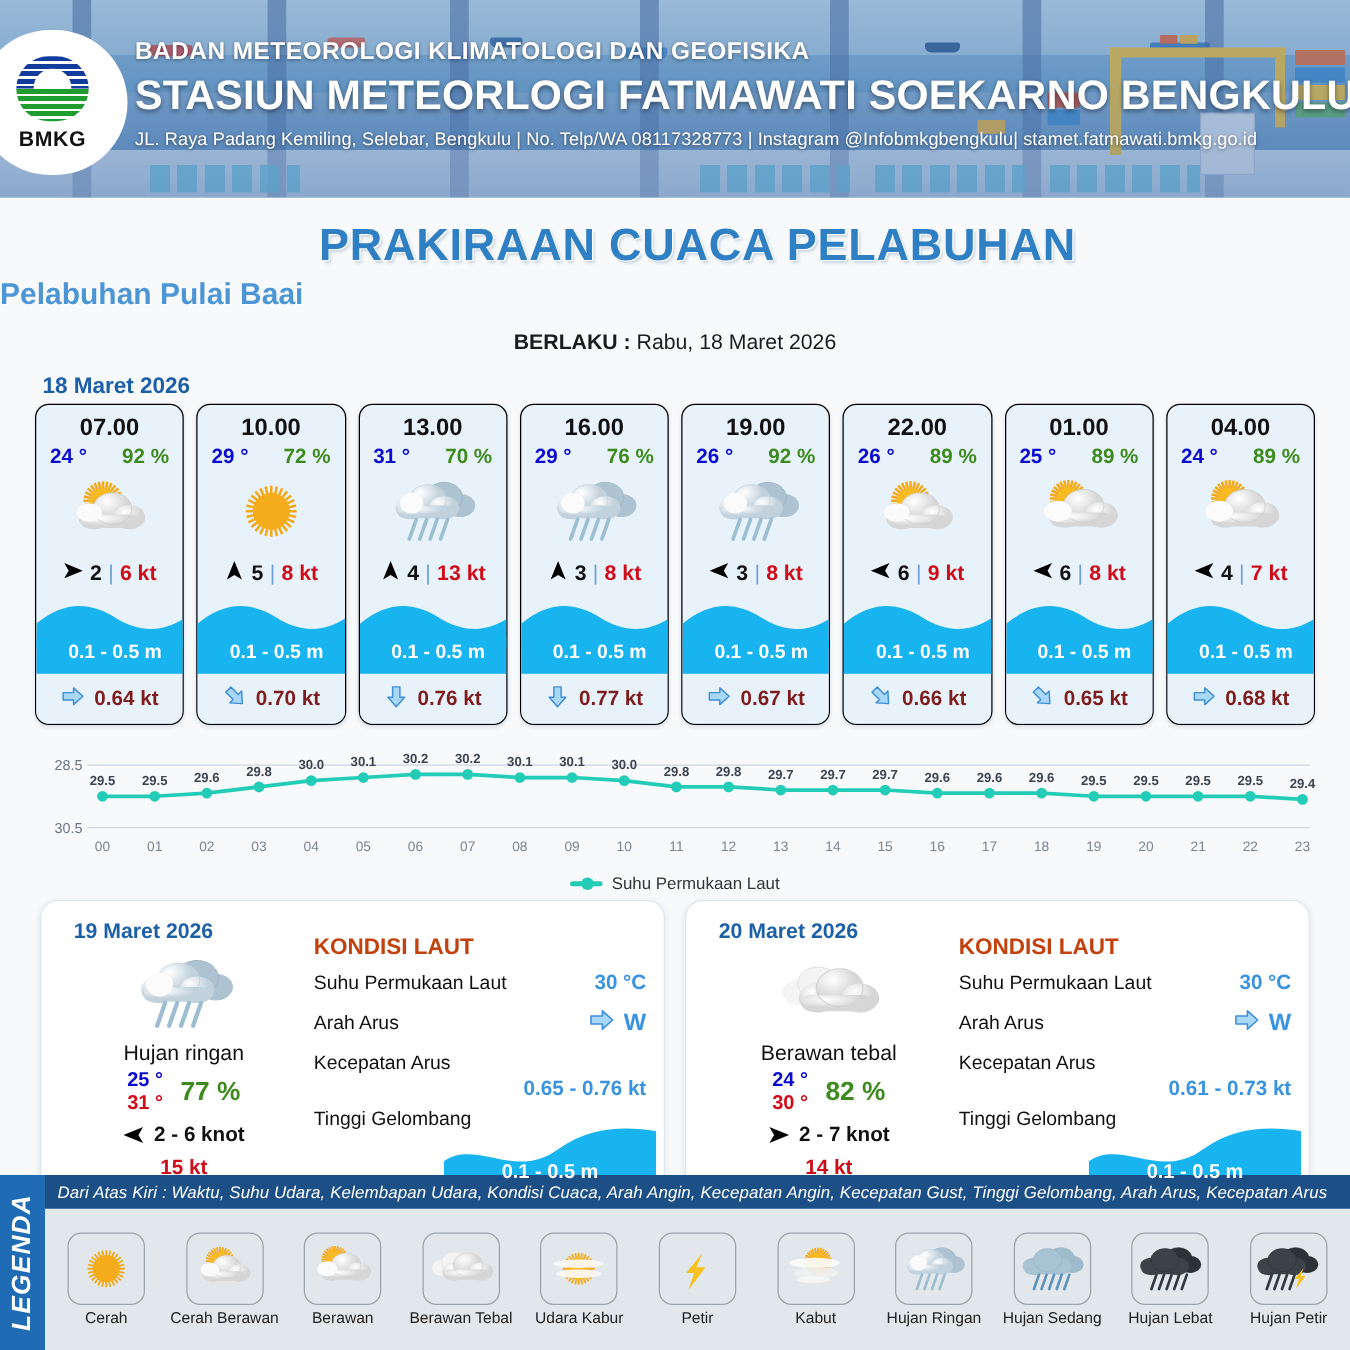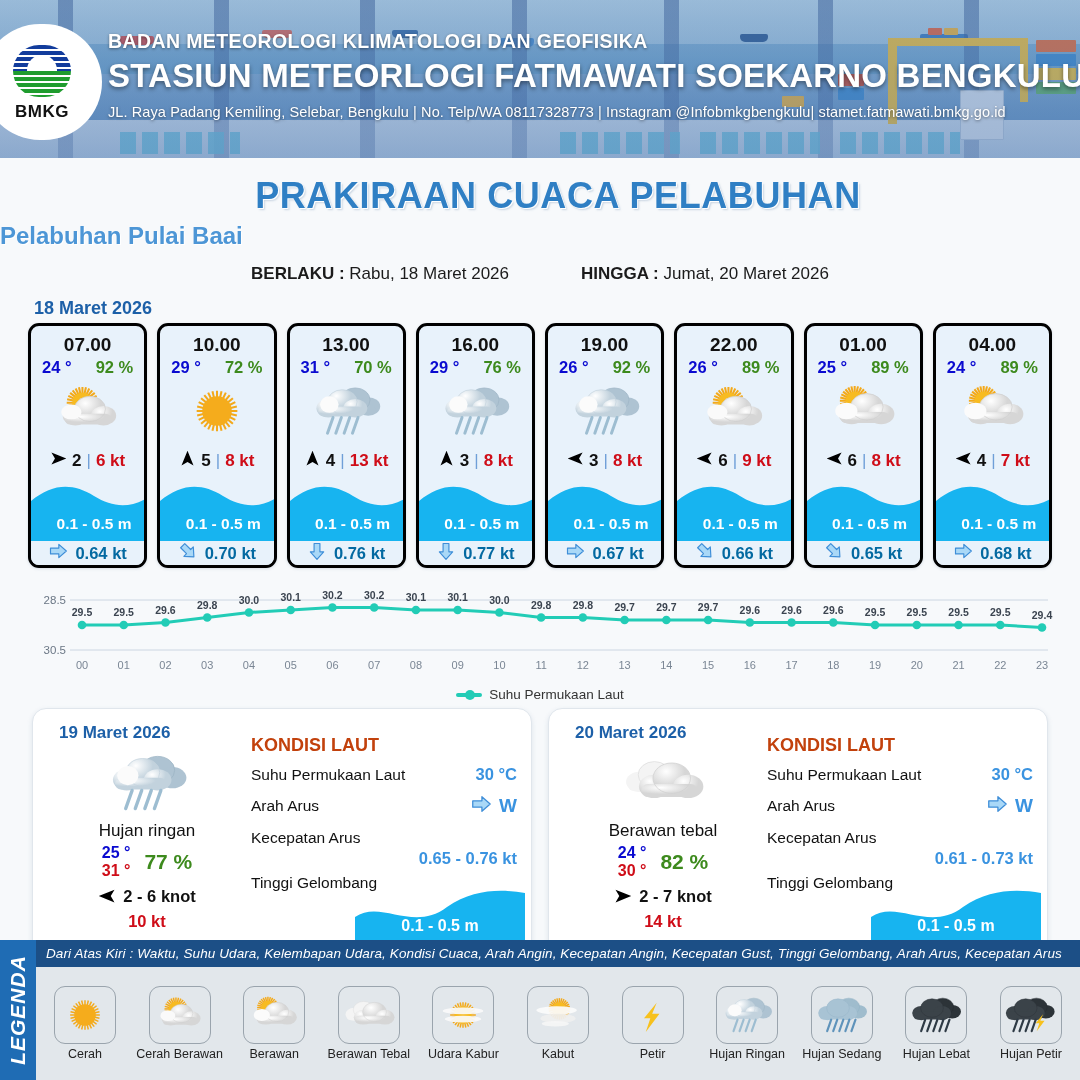--- a/index.html
+++ b/index.html
@@ -65,40 +65,40 @@
   .valid-row { display:flex; justify-content:center; gap:72px; margin-top:14px;
                font-size:17px; color:#1b1b1b; }
   .valid-row b { font-weight:bold; }
   .valid-row span { font-weight:normal; }
 
   
   .date-label { margin:14px 0 4px 34px; font-size:18px; font-weight:bold; color:#1d60a8; }
 
   
   .cards { display:flex; gap:10px; padding:0 28px; }
-  .card { width:126px; background:#e8f2fb; border:3px solid #000000;
+  .card { width:126px; background:#e8f2fb; border:1px solid #000000;
           border-radius:11px; overflow:hidden; position:relative;
           box-shadow:0 1px 3px rgba(100,130,160,.22); }
   .c-time { text-align:center; font-size:19px; font-weight:bold; color:#111; padding:8px 0 2px; }
   .c-th { display:flex; justify-content:space-between; padding:0 11px 2px; }
   .c-temp { font-size:16.5px; font-weight:bold; color:#0a0ad0; }
   .c-hum { font-size:16.5px; font-weight:bold; color:#3d8a1d; }
   .c-icon { height:64px; display:flex; align-items:center; justify-content:center; }
   .c-wind { display:flex; align-items:center; justify-content:center; gap:5px;
             height:36px; font-size:17px; font-weight:bold; }
   .c-wdeg { color:#111; }
   .c-bar { color:#6f9fd8; font-weight:normal; }
   .c-gust { color:#cf0d18; }
   .wave-wrap { position:relative; height:62px; }
   .wave-svg { position:absolute; left:0; top:0; width:126px; height:42px; }
   .wave-fill { position:absolute; left:0; top:34px; width:126px; height:28px; background:#17b4f0; }
   .c-wave-txt { position:absolute; left:0; top:36px; width:126px; text-align:center;
                 font-size:15.5px; font-weight:bold; color:#fff; z-index:3; }
   .c-cur { display:flex; align-items:center; justify-content:center; gap:7px;
-           height:24px; font-size:16.5px; font-weight:bold; color:#0369a1; background:#e8f2fb; }
+           height:40px; font-size:16.5px; font-weight:bold; color:#7f1d1d; background:#e8f2fb; }
 
   
   .chart-box { margin:16px 24px 0 24px; height:100px; position:relative; }
   .chart-svg { width:1032px; height:100px; display:block; }
   .chart-legend { text-align:center; font-size:13.5px; color:#333; margin-top:3px;
                   display:flex; align-items:center; justify-content:center; gap:7px; }
   .leg-dot { width:26px; height:4px; background:#22ccb6; border-radius:2px; position:relative; }
   .leg-dot::after { content:""; position:absolute; left:9px; top:-3px; width:10px; height:10px;
                     border-radius:50%; background:#22ccb6; }
 
@@ -202,24 +202,20 @@
     <div class="h-line3">JL.  Raya Padang Kemiling, Selebar, Bengkulu | No. Telp/WA 08117328773 | Instagram @Infobmkgbengkulu| stamet.fatmawati.bmkg.go.id</div>
   </div>
 </div>
 
 <div class="title-main">PRAKIRAAN CUACA PELABUHAN</div>
 <div class="title-sub">Pelabuhan Pulai Baai</div>
 <div class="valid-row">
   <div>
     <b>BERLAKU :</b>
     <span>Rabu, 18 Maret 2026</span>
-  </div>
-  <div>
-    <b>HINGGA :</b>
-    <span>Jumat, 20 Maret 2026</span>
   </div>
 </div>
 
 <div class="date-label">18 Maret 2026</div>
 
 <div class="cards" id="cards-row">
     <div class="card">
     <div class="c-time">07.00</div>
     <div class="c-th">
       <span class="c-temp">24 °</span>
@@ -921,21 +917,21 @@
           <span class="d-tmax">31 °</span>
         </div>
         <span class="d-hum">77 %</span>
       </div>
       <div class="d-wind">
         <span><svg width="18" height="18" viewBox="0 0 24 24" style="transform:rotate(270deg)" xmlns="http://www.w3.org/2000/svg">
     <path d="M12 1 L20.5 22 L12 17 L3.5 22 Z" fill="#000"></path>
             </svg></span>
         <span>2  - 6 knot</span>
       </div>
-      <div class="d-gust">10 kt</div>
+      <div class="d-gust">15 kt</div>
     </div>
     <div class="d-right">
       <div class="d-title">KONDISI LAUT</div>
       <div class="d-row">
         <span>Suhu Permukaan Laut</span>
         <span class="d-val">30 °C</span>
       </div>
       <div class="d-row">
         <span>Arah Arus</span>
         <span class="d-arrowrow">
@@ -1271,20 +1267,38 @@
               <line x1="47.4818776223048" y1="21.618022210383643" x2="51.846306235315936" y2="16.145201833107432" stroke="#f3a91a" stroke-width="2.2"></line>
               <line x1="49.38197778961636" y1="23.518122377695196" x2="54.854798166892564" y2="19.153693764684057" stroke="#f3a91a" stroke-width="2.2"></line>
               <line x1="50.81162641482903" y1="25.7933951305893" x2="57.11840849014596" y2="22.756208956766393" stroke="#f3a91a" stroke-width="2.2"></line>
               <line x1="51.699134946181886" y1="28.329748792524224" x2="58.52363033145465" y2="26.77210225483002" stroke="#f3a91a" stroke-width="2.2"></line>
               <circle cx="40" cy="31" r="13" fill="#f7bb21"></circle>
                <ellipse cx="40" cy="25" rx="30" ry="5" fill="#fafafa" opacity=".92"></ellipse>
                <ellipse cx="40" cy="37" rx="27" ry="5" fill="#fafafa" opacity=".92"></ellipse>
             </svg>
           </div>
     <div class="l-lab">Udara Kabur</div>
+        </div>
+        <div class="l-item">
+          <div class="l-box">
+            <svg width="54" height="44" viewBox="0 0 80 62" xmlns="http://www.w3.org/2000/svg">
+    <defs>
+      <radialGradient id="gw" cx="35%" cy="28%">
+                  <stop offset="0%" stop-color="#ffffff"></stop>
+                  <stop offset="100%" stop-color="#d6d6d6"></stop>
+                </radialGradient>
+      <radialGradient id="gb" cx="30%" cy="26%">
+                  <stop offset="0%" stop-color="#ffffff"></stop>
+                  <stop offset="100%" stop-color="#c2d2dd"></stop>
+                </radialGradient>
+    </defs>
+              <path transform="translate(32,13) scale(1.35)" d="M10 0 L-4 17 L3 17 L-2 32 L13 12 L5 12 Z" fill="#f7c11d"></path>
+            </svg>
+          </div>
+    <div class="l-lab">Petir</div>
         </div>
         <div class="l-item">
           <div class="l-box">
             <svg width="54" height="44" viewBox="0 0 80 62" xmlns="http://www.w3.org/2000/svg">
     <defs>
       <radialGradient id="gw" cx="35%" cy="28%">
                   <stop offset="0%" stop-color="#ffffff"></stop>
                   <stop offset="100%" stop-color="#d6d6d6"></stop>
                 </radialGradient>
       <radialGradient id="gb" cx="30%" cy="26%">
@@ -1334,38 +1348,20 @@
     <defs>
       <radialGradient id="gw" cx="35%" cy="28%">
                   <stop offset="0%" stop-color="#ffffff"></stop>
                   <stop offset="100%" stop-color="#d6d6d6"></stop>
                 </radialGradient>
       <radialGradient id="gb" cx="30%" cy="26%">
                   <stop offset="0%" stop-color="#ffffff"></stop>
                   <stop offset="100%" stop-color="#c2d2dd"></stop>
                 </radialGradient>
     </defs>
-              <path transform="translate(32,13) scale(1.35)" d="M10 0 L-4 17 L3 17 L-2 32 L13 12 L5 12 Z" fill="#f7c11d"></path>
-            </svg>
-          </div>
-    <div class="l-lab">Petir</div>
-        </div>
-        <div class="l-item">
-          <div class="l-box">
-            <svg width="54" height="44" viewBox="0 0 80 62" xmlns="http://www.w3.org/2000/svg">
-    <defs>
-      <radialGradient id="gw" cx="35%" cy="28%">
-                  <stop offset="0%" stop-color="#ffffff"></stop>
-                  <stop offset="100%" stop-color="#d6d6d6"></stop>
-                </radialGradient>
-      <radialGradient id="gb" cx="30%" cy="26%">
-                  <stop offset="0%" stop-color="#ffffff"></stop>
-                  <stop offset="100%" stop-color="#c2d2dd"></stop>
-                </radialGradient>
-    </defs>
               <g transform="translate(48,24) scale(1)">
     <ellipse cx="-13" cy="2" rx="13" ry="10" fill="#aec3d2"></ellipse>
     <ellipse cx="2" cy="-5" rx="16" ry="13" fill="#aec3d2"></ellipse>
     <ellipse cx="16" cy="2" rx="13" ry="10" fill="#aec3d2"></ellipse>
     <rect x="-24" y="0" width="48" height="11" rx="5.5" fill="#aec3d2"></rect>
     <ellipse cx="2" cy="-5" rx="16" ry="13" fill="none" stroke="#9bb3c4" stroke-width="0.7"></ellipse>
   </g>
                <g transform="translate(34,26) scale(1)">
     <ellipse cx="-13" cy="2" rx="13" ry="10" fill="url(#gb)"></ellipse>
     <ellipse cx="2" cy="-5" rx="16" ry="13" fill="url(#gb)"></ellipse>

